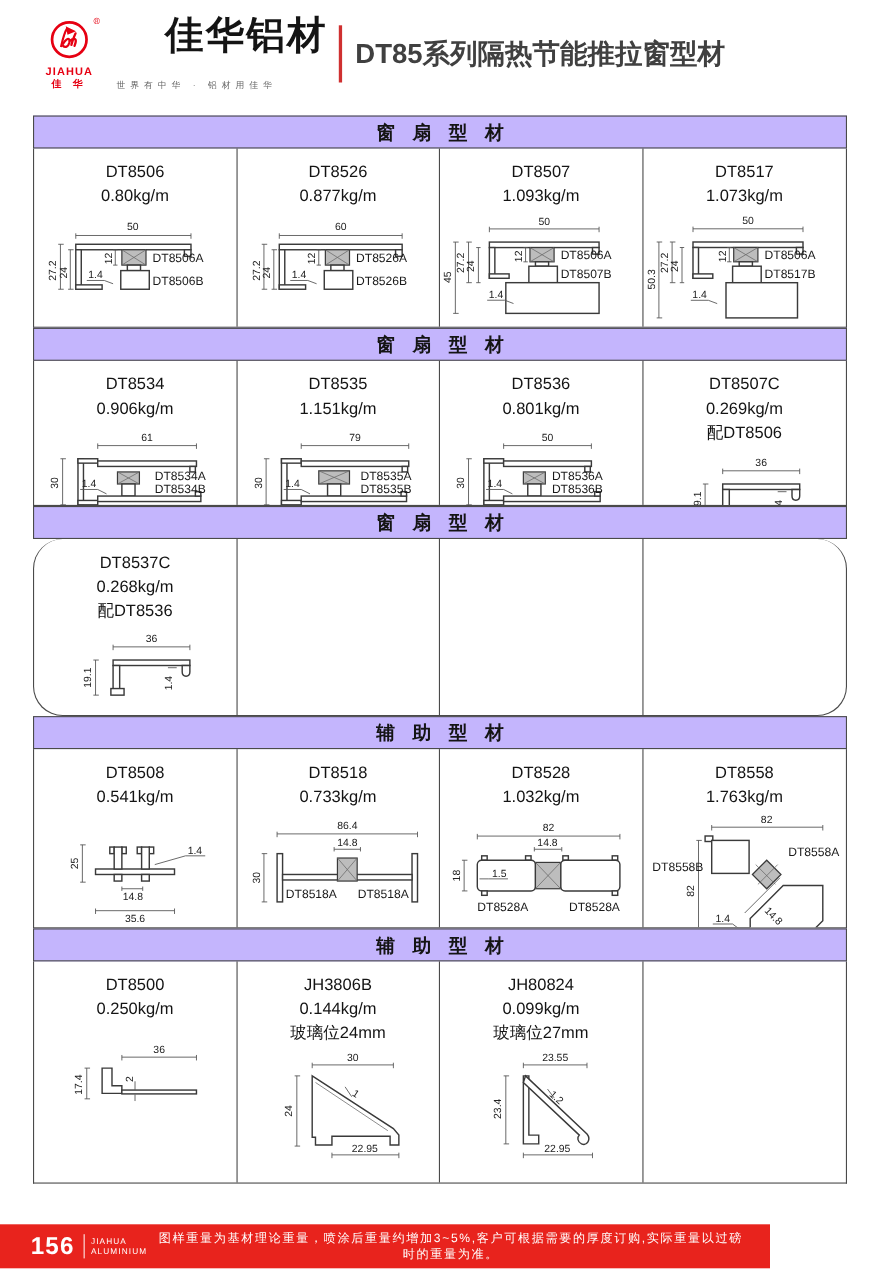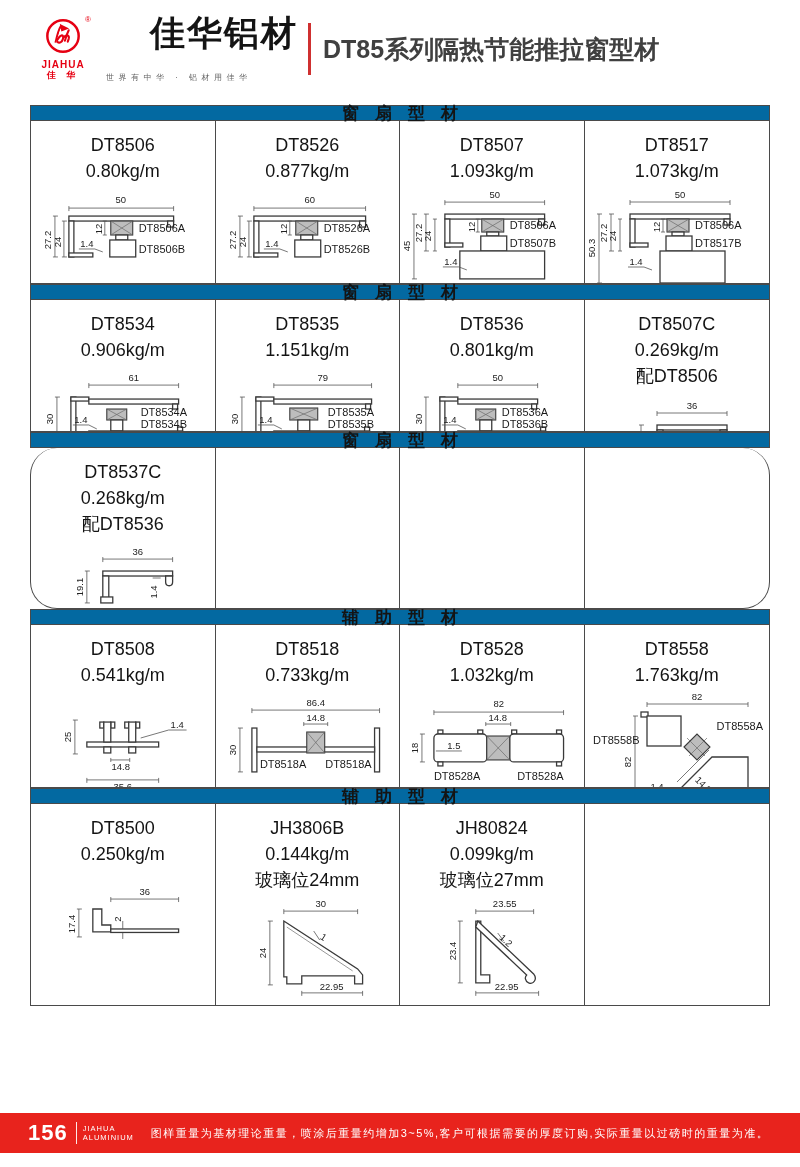--- a/index.html
+++ b/index.html
@@ -17,42 +17,42 @@
   .company-block { margin-left:8px; flex:0 0 auto; }
   .company-name { font-size:35px; font-weight:bold; color:#141414; letter-spacing:2px; line-height:1.05;margin-left:44px; }
   .company-slogan { font-size:8px; color:#666; letter-spacing:4.5px; margin-top:20px; }
   .header-divider { width:3px; height:52px; background:#cf3030; margin:0 12px 0 10px; flex:0 0 auto; }
   .title-block { flex:1; }
   .page-title { font-size:25px; font-weight:bold; color:#404040; line-height:1.15; }
   .page-subtitle { font-size:10.5px; color:#222; word-spacing:4px; margin-top:3px; }
 
   
   .content { position:absolute; top:105px; left:30px; width:740px; }
-  .sec-header { height:16px; background:#0369a1; border:1px solid #4a4a4a;
+  .sec-header { height:30px; background:#c4b5fd; border:1px solid #4a4a4a;
                 display:flex; align-items:center; justify-content:center;
                 font-size:17px; font-weight:bold; color:#141414;
                 letter-spacing:16px; text-indent:16px; }
   .sec-body { display:grid; grid-template-columns:repeat(4,1fr);
               border-left:1px solid #4a4a4a; border-right:1px solid #4a4a4a; border-bottom:1px solid #4a4a4a; }
   .sec-body .cell { border-right:1px solid #4a4a4a; display:flex; flex-direction:column; align-items:center; padding-top:11px; overflow:hidden; }
   .sec-body .cell:last-child { border-right:none; }
   .h163 { height:163px; } .h165 { height:132px; } .h161 { height:161px;border-radius:27px; } .h173 { height:202px; }
-  .cell-code, .cell-weight, .cell-note { font-size:18px; color:#141414; line-height:1.45; text-align:center; }
+  .cell-code, .cell-weight, .cell-note { font-size:15px; color:#141414; line-height:1.45; text-align:center; }
   .drawing { flex:1; width:100%; display:flex; align-items:flex-start; justify-content:center; }
 
   
   .pf  { fill:#fff; stroke:#3a3a3a; stroke-width:1.3; }
   .pfh { fill:#bdbdbd; stroke:#3a3a3a; stroke-width:1.1; }
   .dim { stroke:#555; stroke-width:0.8; fill:none; }
   .hx  { stroke:#6a6a6a; stroke-width:0.7; fill:none; }
   text.dt { font-size:9.5px; fill:#222; }
   text.pl { font-size:11px; fill:#1a1a1a; }
 
   
-  .footer { position:absolute; left:0; top:1113px; width:800px; height:40px; background:#e8231d;
+  .footer { position:absolute; left:0; top:1113px; width:700px; height:40px; background:#e8231d;
             color:#fff; display:flex; align-items:center; }
   .page-num { font-size:22px; font-weight:bold; margin-left:28px; letter-spacing:1px; }
   .footer-sep { width:1px; height:22px; background:#fff; margin:0 6px 0 8px; opacity:.9; }
   .footer-brand { font-size:7.5px; line-height:1.25; letter-spacing:1px; }
   .footer-note { flex:1; text-align:center; font-size:11px; letter-spacing:1.5px; padding:0 24px 0 10px; }
 </style>
 </head>
 <body>
 
 <div class="page">

